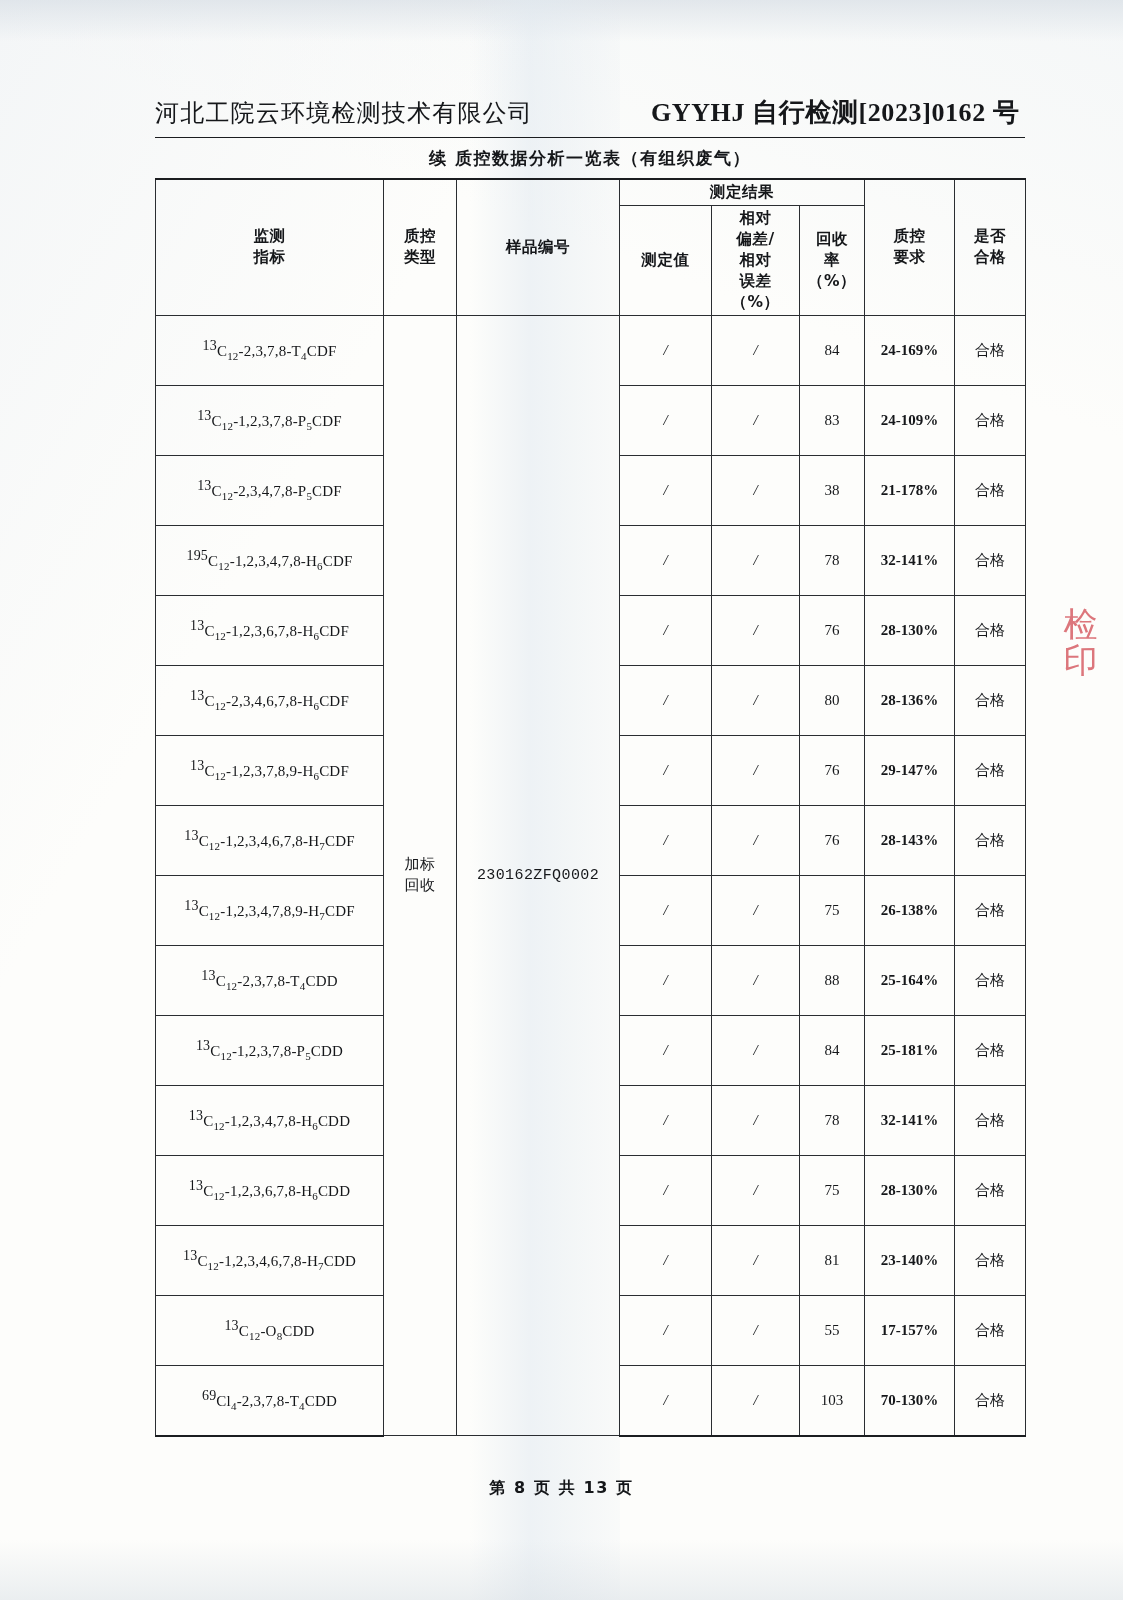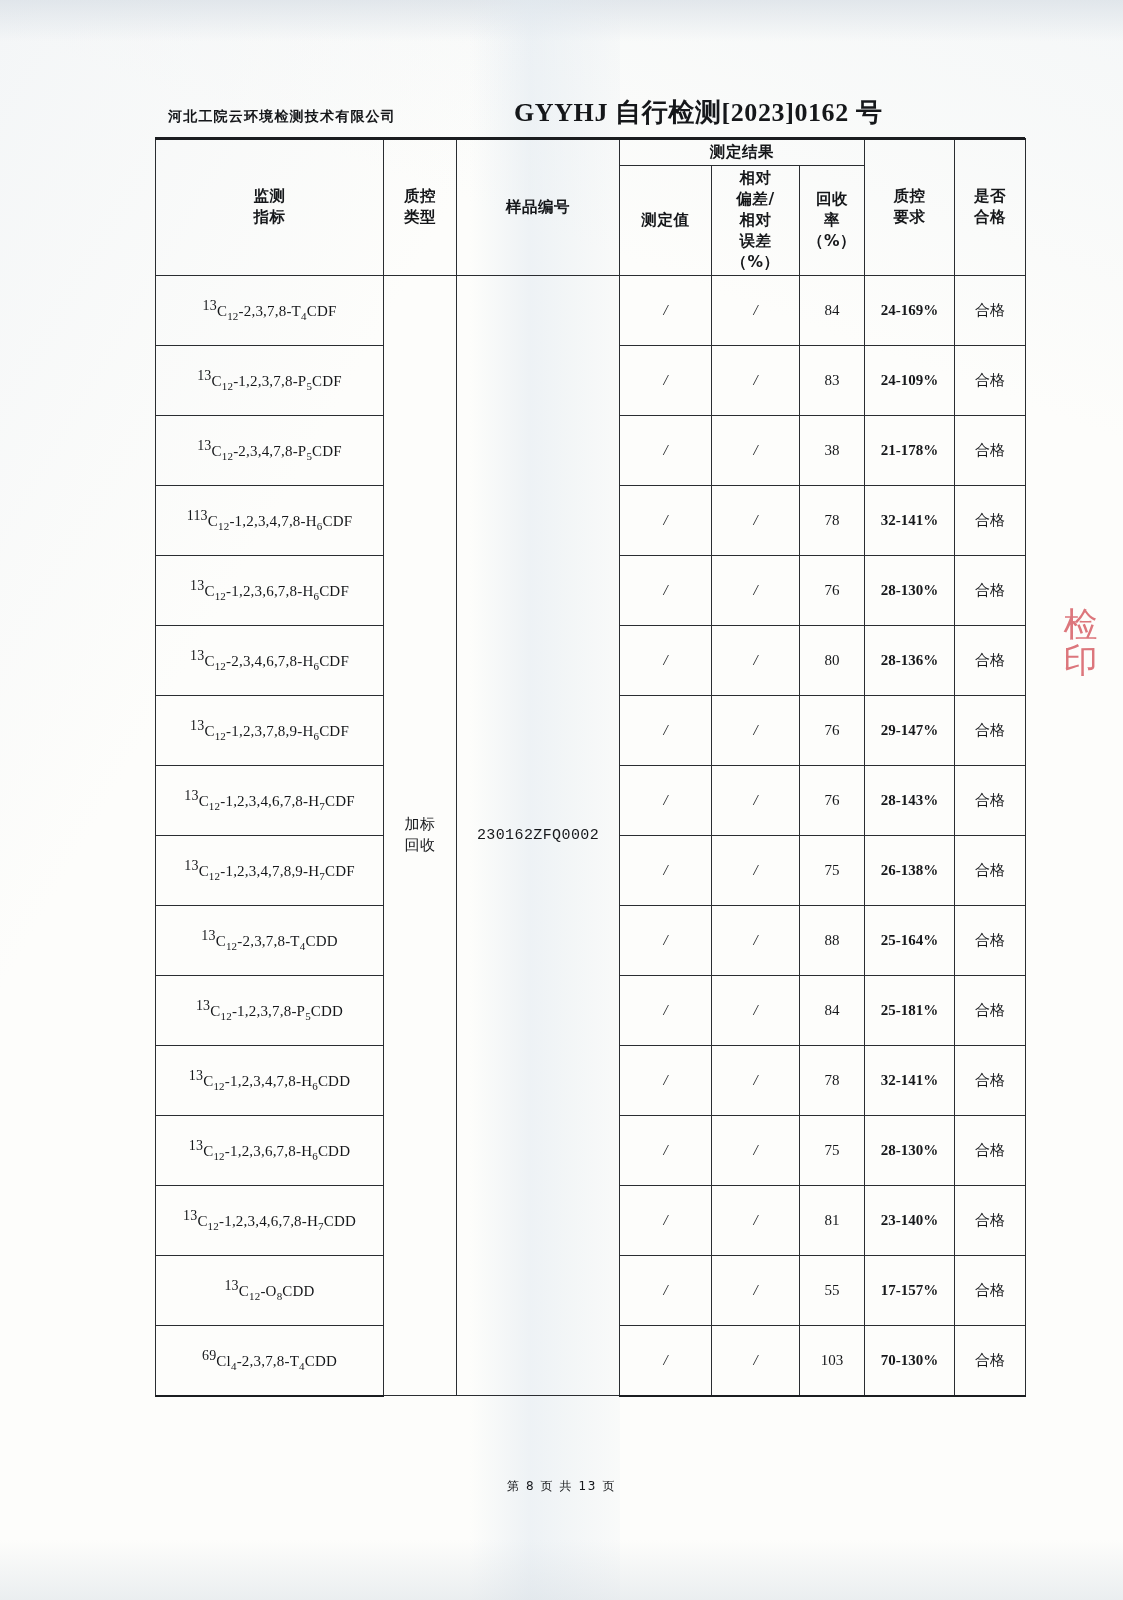--- a/index.html
+++ b/index.html
@@ -41,24 +41,23 @@
   }
   .doc-header {
     display: flex;
     align-items: baseline;
     justify-content: flex-start;
     font-size: 19px;
     letter-spacing: 0.5px;
   }
   .doc-header .company {
     font-family: "DejaVu Sans", sans-serif;
-    font-weight: 700;
-    font-size: 14px;
+    font-weight: 400;
+    font-size: 24px;
     letter-spacing: 1.2px;
-    margin-left: 13px;
   }
   .doc-header .report-no {
     margin-left: 118px;
     font-family: "Liberation Serif", serif;
     font-weight: 700;
     font-size: 26px;
     letter-spacing: 0.6px;
   }
   .title-rule {
     margin-top: 7px;
@@ -120,22 +119,22 @@
     font-size: 16.5px;
     letter-spacing: 0.4px;
   }
   .footer {
     position: absolute;
     left: 0;
     right: 0;
     top: 1478px;
     text-align: center;
     font-family: "DejaVu Sans", sans-serif;
-    font-size: 12px;
-    font-weight: 400;
+    font-size: 16px;
+    font-weight: 700;
     letter-spacing: 1.6px;
   }
   .stamp {
     position: absolute;
     right: 12px;
     top: 580px;
     width: 60px;
     height: 230px;
     color: #d24a52;
     font-family: "DejaVu Sans", sans-serif;
@@ -164,20 +163,21 @@
   <div class="edge-shadow-bottom"></div>
 
   <div class="content">
 
     <div class="doc-header">
       <div class="company">河北工院云环境检测技术有限公司</div>
       <div class="report-no">GYYHJ 自行检测[2023]0162 号</div>
     </div>
     <div class="title-rule"></div>
 
+    <div class="table-title">续  质控数据分析一览表（有组织废气）</div>
 
     <table class="qc">
       <colgroup>
         <col style="width:228px">
         <col style="width:73px">
         <col style="width:163px">
         <col style="width:92px">
         <col style="width:88px">
         <col style="width:65px">
         <col style="width:90px">
@@ -244,21 +244,21 @@
           </tr>
           <tr>
             <td class="analyte"><sup>13</sup>C<sub>12</sub>-2,3,4,7,8-P<sub>5</sub>CDF</td>
             <td class="slash">/</td>
             <td class="slash">/</td>
             <td class="num">38</td>
             <td class="req">21-178%</td>
             <td class="pass">合格</td>
           </tr>
           <tr>
-            <td class="analyte"><sup>113</sup>C<sub>12</sub>-1,2,3,4,7,8-H<sub>6</sub>CDF</td>
+            <td class="analyte"><sup>195</sup>C<sub>12</sub>-1,2,3,4,7,8-H<sub>6</sub>CDF</td>
             <td class="slash">/</td>
             <td class="slash">/</td>
             <td class="num">78</td>
             <td class="req">32-141%</td>
             <td class="pass">合格</td>
           </tr>
           <tr>
             <td class="analyte"><sup>13</sup>C<sub>12</sub>-1,2,3,6,7,8-H<sub>6</sub>CDF</td>
             <td class="slash">/</td>
             <td class="slash">/</td>

